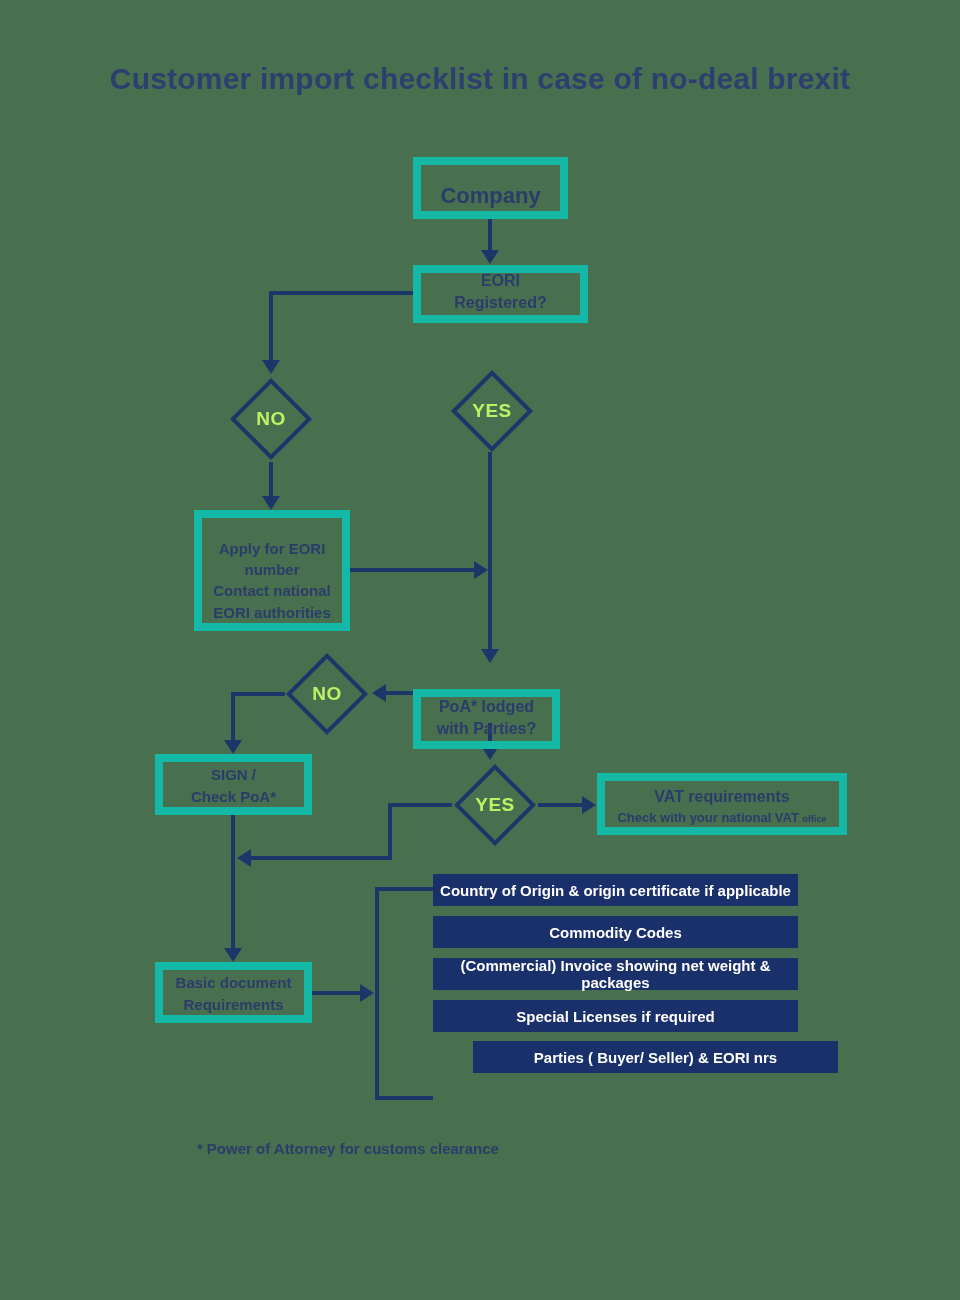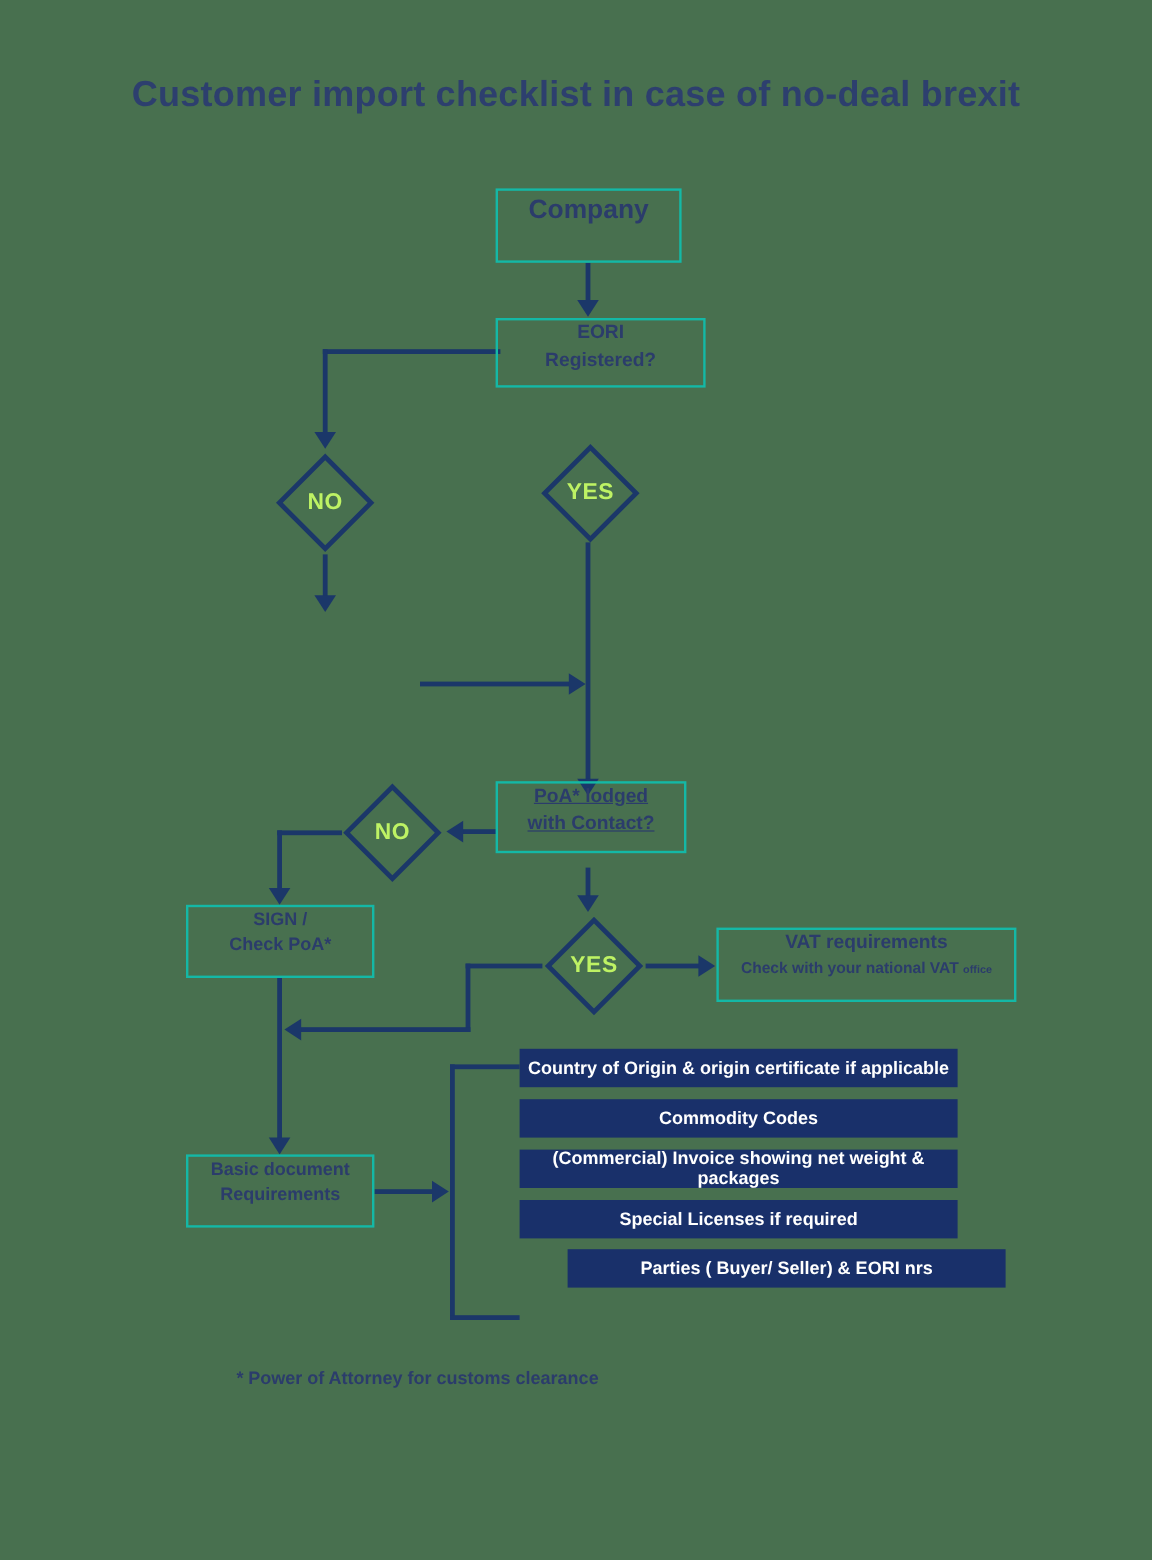--- a/index.html
+++ b/index.html
@@ -15,30 +15,30 @@
   .title {
     position: absolute; left: 0; top: 62px; width: 960px;
     text-align: center;
     font-size: 30px; font-weight: 700; letter-spacing: 0.2px;
     color: #2D3F6E; margin: 0;
   }
 
   
   .box {
     position: absolute; box-sizing: border-box;
-    border: 2px solid #14b8a6;
+    border: 8px solid #14b8a6;
     display: flex; flex-direction: column;
-    align-items: center; justify-content: flex-start;
+    align-items: center; justify-content: flex-end;
     color: #2B3C6B; text-align: center;
     font-weight: 700; line-height: 1.42;
   }
   .box-company   { left: 413px; top: 157px; width: 155px; height: 62px; font-size: 22px; }
   .box-eori      { left: 413px; top: 265px; width: 175px; height: 58px; font-size: 16px; }
   .box-apply     { left: 194px; top: 510px; width: 156px; height: 121px; font-size: 15px; }
-  .box-poa       { left: 413px; top: 651px; width: 159px; height: 60px; font-size: 16px; text-decoration: underline; }
+  .box-poa       { left: 413px; top: 689px; width: 147px; height: 60px; font-size: 16px; }
   .box-sign      { left: 155px; top: 754px; width: 157px; height: 61px; font-size: 15px; }
   .box-vat       { left: 597px; top: 773px; width: 250px; height: 62px; font-size: 16px; }
   .box-vat .sub  { font-size: 13px; }
   .box-vat .sub .tiny { font-size: 9px; }
   .box-basic     { left: 155px; top: 962px; width: 157px; height: 61px; font-size: 15px; }
 
   
   .diamond { position: absolute; width: 88px; height: 88px; }
   .diamond .shape {
     position: absolute; left: 50%; top: 50%;
@@ -159,24 +159,30 @@
 
   <div class="box box-company">
     <span>Company</span>
   </div>
 
   <div class="box box-eori">
     <span>EORI</span>
     <span>Registered?</span>
   </div>
 
+  <div class="box box-apply">
+    <span>Apply for EORI</span>
+    <span>number</span>
+    <span>Contact national</span>
+    <span>EORI authorities</span>
+  </div>
 
   <div class="box box-poa">
     <span>PoA* lodged</span>
-    <span>with Contact?</span>
+    <span>with Parties?</span>
   </div>
 
   <div class="box box-sign">
     <span>SIGN /</span>
     <span>Check PoA*</span>
   </div>
 
   <div class="box box-vat">
     <span>VAT requirements</span>
     <span class="sub">

